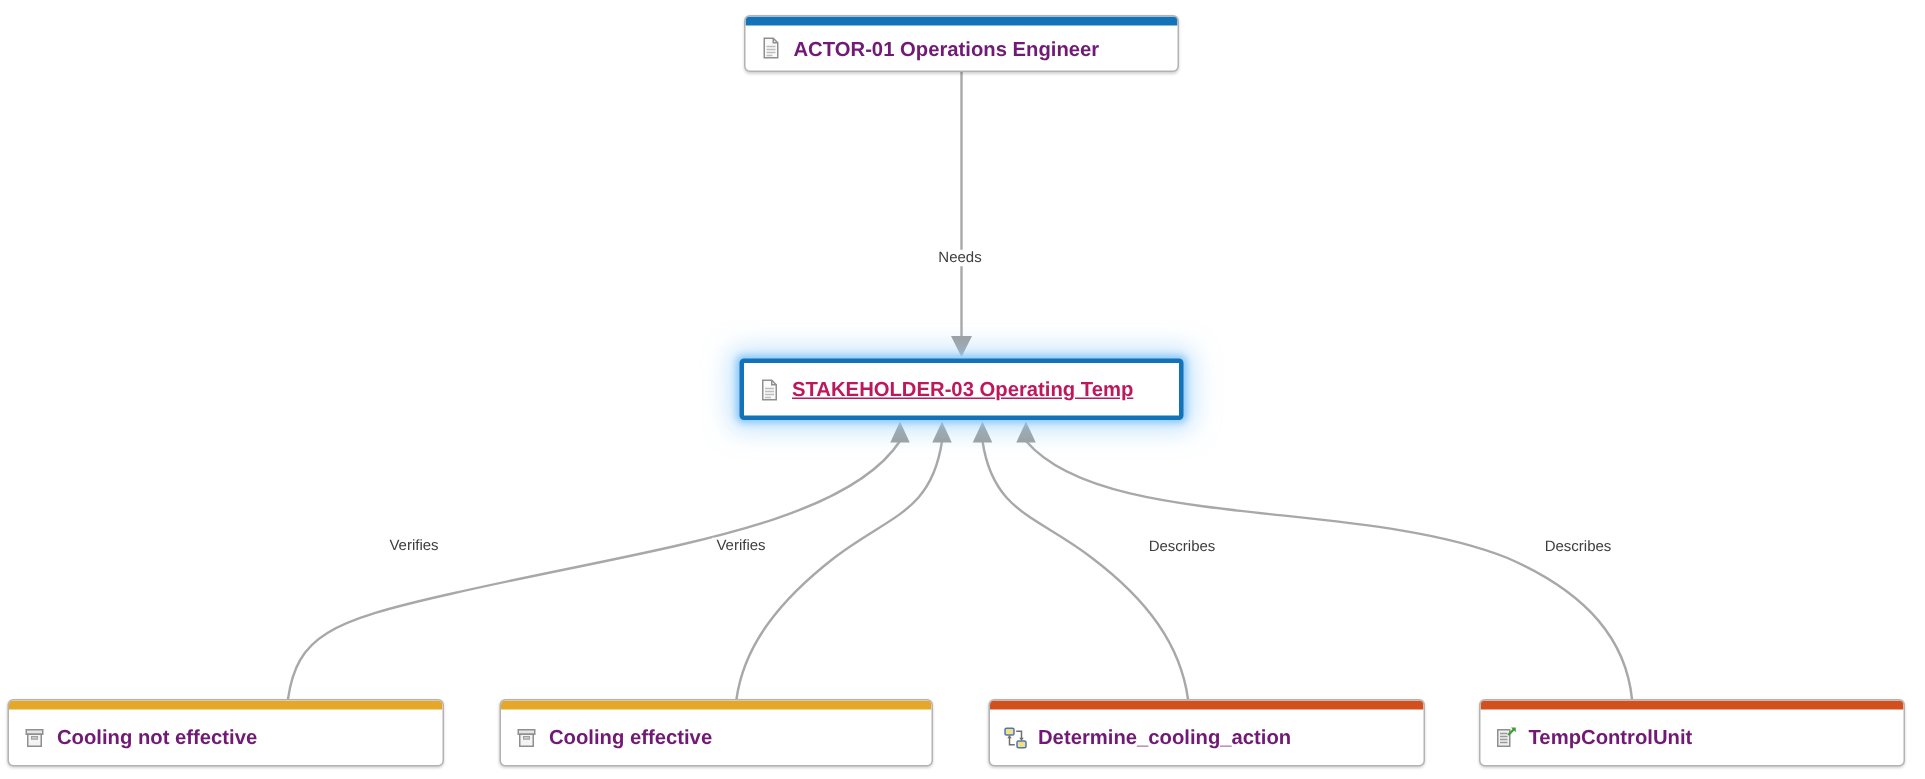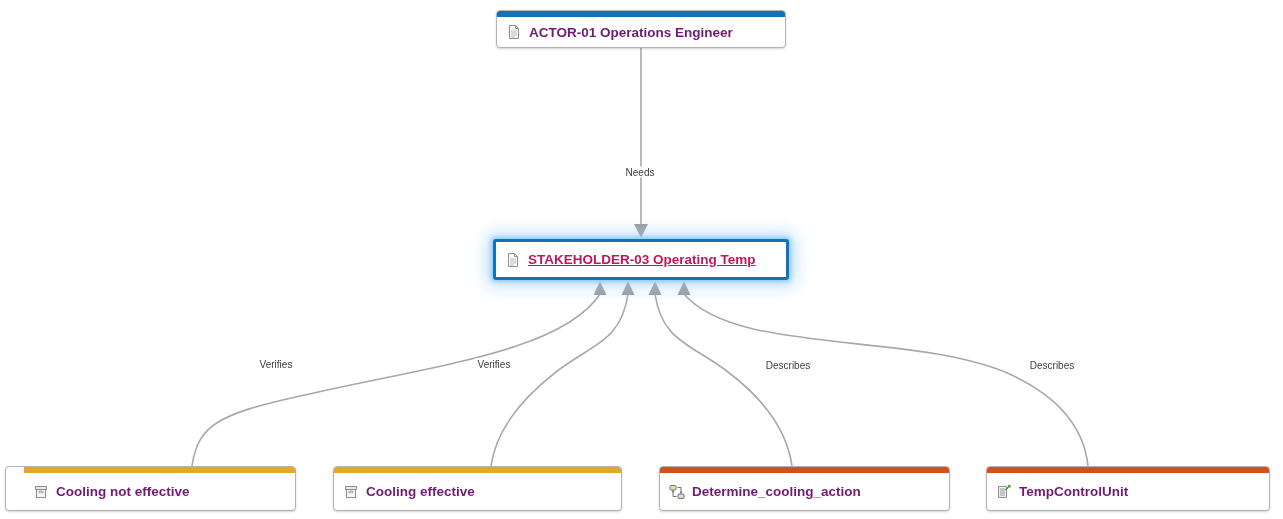--- a/index.html
+++ b/index.html
@@ -112,21 +112,21 @@
         <svg viewBox="0 0 16 16" width="16" height="16">
           <path d="M3.5 1.5h6l3 3v10h-9z" fill="#fafafa" stroke="#8f8f8f" stroke-width="1"></path>
           <path d="M9.5 1.5v3h3" fill="none" stroke="#8f8f8f" stroke-width="1"></path>
           <path d="M5 7h6M5 9h6M5 11h6M5 13h4" stroke="#bdbdbd" stroke-width="1"></path>
         </svg>
       </span>
       <span class="label">STAKEHOLDER-03 Operating Temp</span>
     </div>
   </div>
 
-  <div class="node" style="left:5px;top:466px;width:291px;height:45px;padding-left:18px;">
+  <div class="node" style="left:5px;top:466px;width:291px;height:45px;">
     <div class="bar" style="background:#e5a728"></div>
     <div class="content">
       <span class="icon">
         <svg viewBox="0 0 16 16" width="16" height="16">
           <rect x="2.5" y="2.5" width="11" height="3" fill="#e6e6e6" stroke="#8f8f8f" stroke-width="1"></rect>
           <rect x="3.5" y="5.5" width="9" height="8" fill="#f4f4f4" stroke="#8f8f8f" stroke-width="1"></rect>
           <rect x="6" y="7" width="4" height="1.8" fill="#c9c9c9" stroke="#9a9a9a" stroke-width="0.6"></rect>
         </svg>
       </span>
       <span class="label">Cooling not effective</span>

